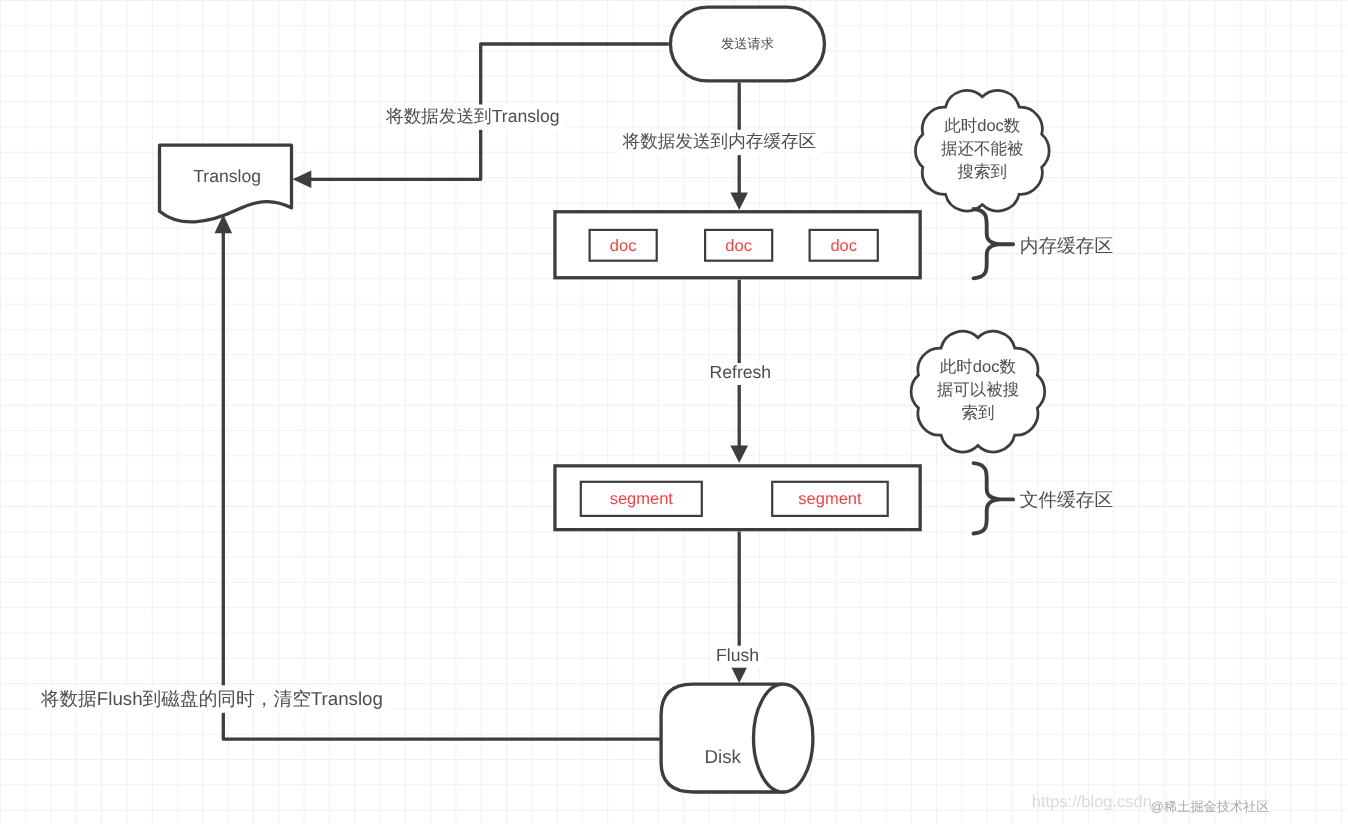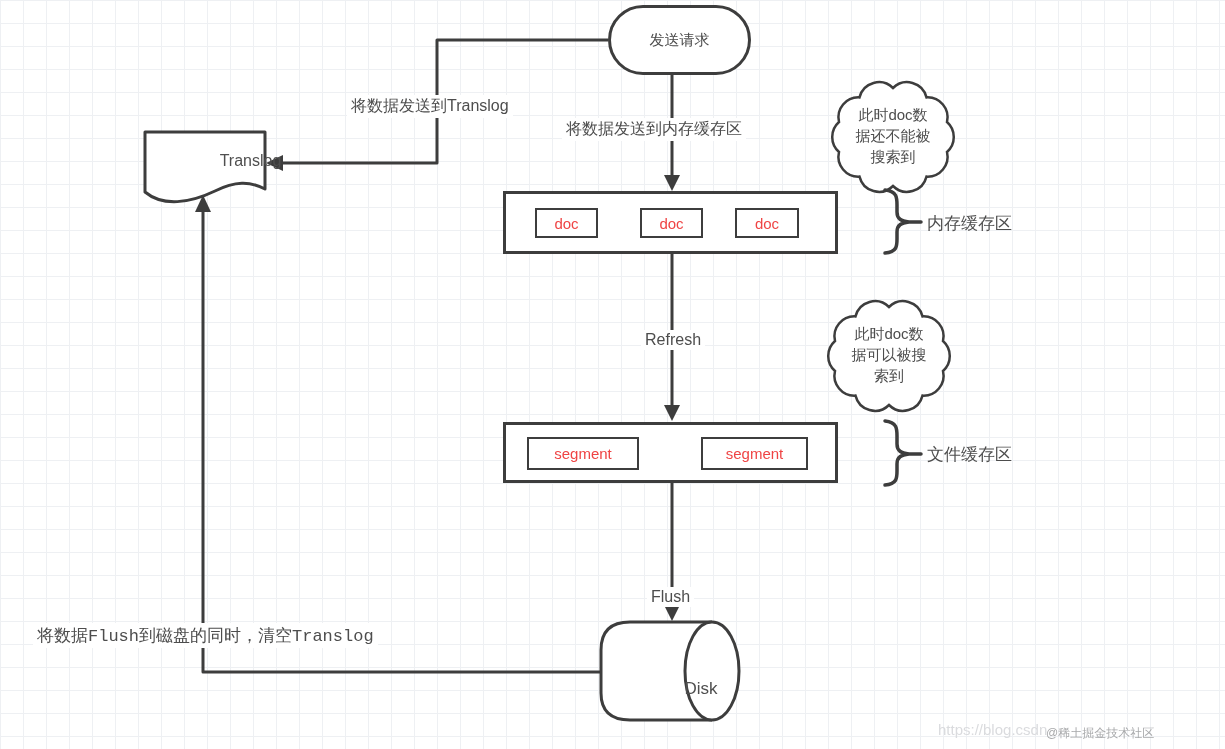--- a/index.html
+++ b/index.html
@@ -11,36 +11,36 @@
     background-image:
       linear-gradient(#eef0f3 1px, transparent 1px),
       linear-gradient(90deg, #eef0f3 1px, transparent 1px);
     background-size:23px 23px;
     font-family:"Liberation Sans", sans-serif;
     color:#4a4a4a;
   }
   #shapes{position:absolute;left:0;top:0;}
   .node{position:absolute;box-sizing:border-box;background:#fff;border:3px solid #3d3d3d;
         display:flex;align-items:center;justify-content:center;}
-  .stadium{left:608px;top:5px;width:143px;height:70px;border-radius:36px;font-size:15px;}
+  .stadium{left:608px;top:5px;width:143px;height:70px;border-radius:36px;font-size:12px;}
   .bigbox{left:503px;top:191px;width:335px;height:63px;}
   .bigbox2{left:503px;top:422px;width:335px;height:61px;}
   .inner{position:absolute;box-sizing:border-box;background:#fff;border:2.5px solid #3d3d3d;
          display:flex;align-items:center;justify-content:center;font-size:15px;color:#ef4444;}
   .doc1{left:535px;top:208px;width:63px;height:30px;}
   .doc2{left:640px;top:208px;width:63px;height:30px;}
   .doc3{left:735px;top:208px;width:64px;height:30px;}
   .seg1{left:527px;top:437px;width:112px;height:33px;}
   .seg2{left:701px;top:437px;width:107px;height:33px;}
   .elabel{position:absolute;background:#fff;padding:1px 4px;font-size:16px;color:#4d4d4d;
           white-space:nowrap;}
   .cloudtext{position:absolute;width:116px;text-align:center;font-size:15px;line-height:21px;
              color:#4d4d4d;}
   .bracelabel{position:absolute;font-size:17px;color:#4d4d4d;white-space:nowrap;}
-  .nodetext{position:absolute;font-size:16px;color:#4f4f4f;white-space:nowrap;padding-left:44px;}
+  .nodetext{position:absolute;font-size:16px;color:#4f4f4f;white-space:nowrap;}
   .wm-url{position:absolute;left:938px;top:721px;font-size:15px;color:#dadbde;white-space:nowrap;}
   .wm-community{position:absolute;left:1046px;top:725px;font-size:12px;color:#a8a9ab;white-space:nowrap;}
 </style>
 </head>
 <body>
 
 <div id="canvas">
 
   <svg id="shapes" width="1225" height="749" viewBox="0 0 1225 749">
     <defs>
@@ -108,21 +108,21 @@
   <div class="inner seg2">
     <span>segment</span>
   </div>
 
   <div class="nodetext" style="left:603px;top:663px;width:108px;text-align:center;font-size:17px;margin-top:16px;">Disk</div>
 
   <div class="elabel" style="left:562px;top:118px;">将数据发送到内存缓存区</div>
   <div class="elabel" style="left:347px;top:95px;">将数据发送到Translog</div>
   <div class="elabel" style="left:641px;top:330px;">Refresh</div>
   <div class="elabel" style="left:647px;top:547px;margin-top:40px;">Flush</div>
-  <div class="elabel" style="left:33px;top:623px;font-size:17px;font-family:Liberation Mono, monospace;">将数据Flush到磁盘的同时，清空Translog</div>
+  <div class="elabel" style="left:33px;top:623px;font-size:17px;">将数据Flush到磁盘的同时，清空Translog</div>
 
   <div class="cloudtext" style="left:835px;top:104px;">
     <div>此时doc数</div>
     <div>据还不能被</div>
     <div>搜索到</div>
   </div>
   <div class="cloudtext" style="left:831px;top:323px;">
     <div>此时doc数</div>
     <div>据可以被搜</div>
     <div>索到</div>

